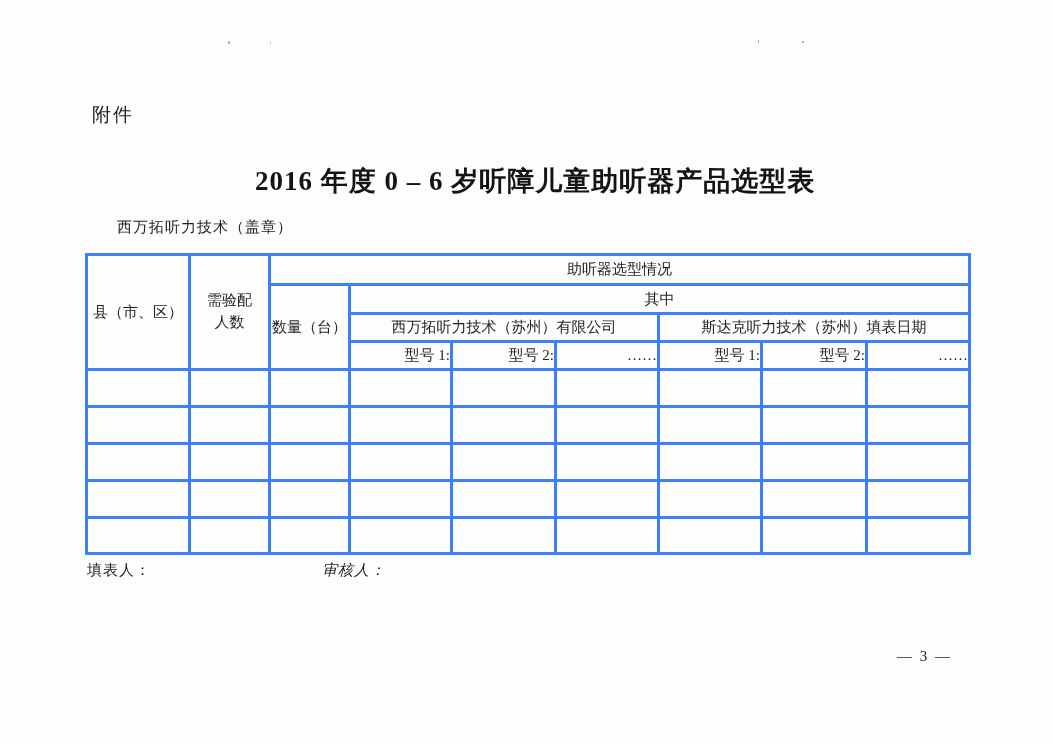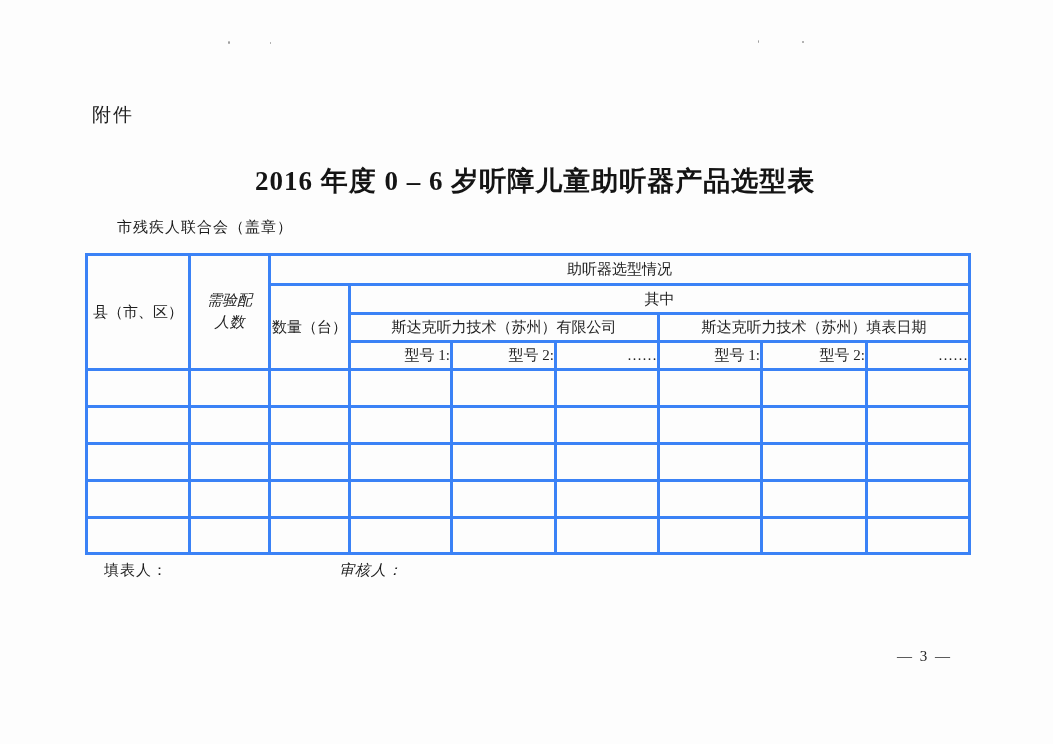--- a/index.html
+++ b/index.html
@@ -59,26 +59,26 @@
   }
   table.form td {
     border: 3px solid #3b82f6;
     font-size: 15px;
     text-align: center;
     vertical-align: middle;
     padding: 0;
     overflow: hidden;
     color: #1f1f1f;
   }
-  table.form .need-lines span { display: block; line-height: 1.45; font-style: italic; }
+  table.form .need-lines span { display: block; line-height: 1.45; }
   table.form tr.model-row td {
     text-align: right;
     padding-left: 7px;
   }
-  .footer-label { position: absolute; top: 561px; font-size: 15px; letter-spacing: 1px; margin-left: 17px; }
+  .footer-label { position: absolute; top: 561px; font-size: 15px; letter-spacing: 1px; }
   .footer-label.filler   { left: 87px; }
   .footer-label.reviewer { left: 322px; font-style: italic; }
   .page-number {
     position: absolute;
     left: 897px; top: 648px;
     font-size: 15px;
     letter-spacing: 2px;
     color: #222;
   }
 </style>
@@ -89,21 +89,21 @@
 
   <div class="speck" style="left:228px;top:41px;width:2px;height:3px;"></div>
   <div class="speck" style="left:270px;top:42px;width:1px;height:2px;"></div>
   <div class="speck" style="left:758px;top:40px;width:1px;height:3px;"></div>
   <div class="speck" style="left:802px;top:41px;width:2px;height:2px;"></div>
 
   <div class="attachment">附件</div>
 
   <h1 class="title">2016 年度 0 – 6 岁听障儿童助听器产品选型表</h1>
 
-  <div class="org-line">市残疾人联合会（盖章）</div>
+  <div class="org-line">西万拓听力技术（盖章）</div>
 
 
   <table class="form">
     <colgroup>
       <col style="width:103px">
         <col style="width:80px">
         <col style="width:80px">
       <col style="width:102px">
         <col style="width:104px">
         <col style="width:103px">
@@ -118,21 +118,21 @@
           <span>需验配</span>
           <span>人数</span>
         </td>
         <td colspan="7">助听器选型情况</td>
       </tr>
       <tr style="height:29px">
         <td rowspan="3">数量（台）</td>
         <td colspan="6">其中</td>
       </tr>
       <tr style="height:28px">
-        <td colspan="3">斯达克听力技术（苏州）有限公司</td>
+        <td colspan="3">西万拓听力技术（苏州）有限公司</td>
         <td colspan="3">斯达克听力技术（苏州）填表日期</td>
       </tr>
       <tr class="model-row" style="height:28px">
         <td>型号 1:</td>
         <td>型号 2:</td>
         <td>……</td>
         <td>型号 1:</td>
         <td>型号 2:</td>
         <td>……</td>
       </tr>

